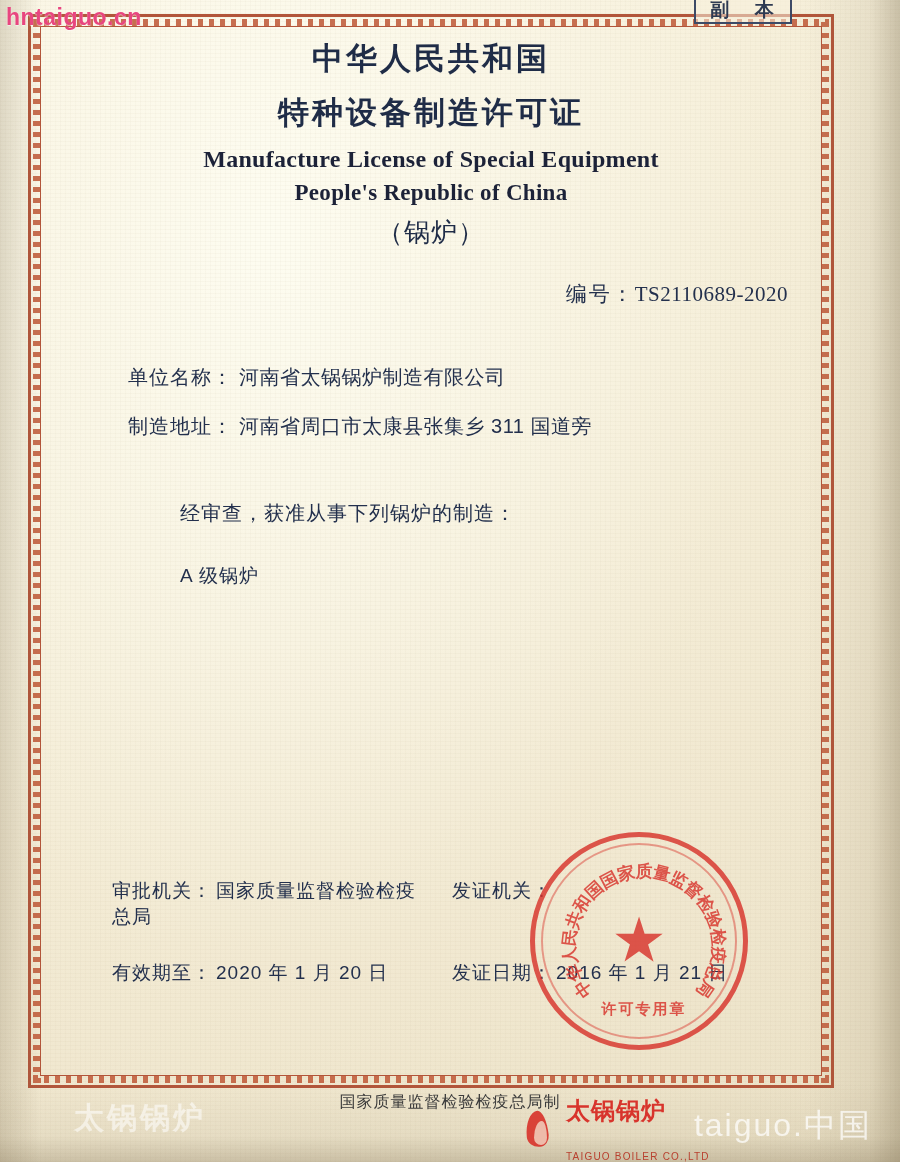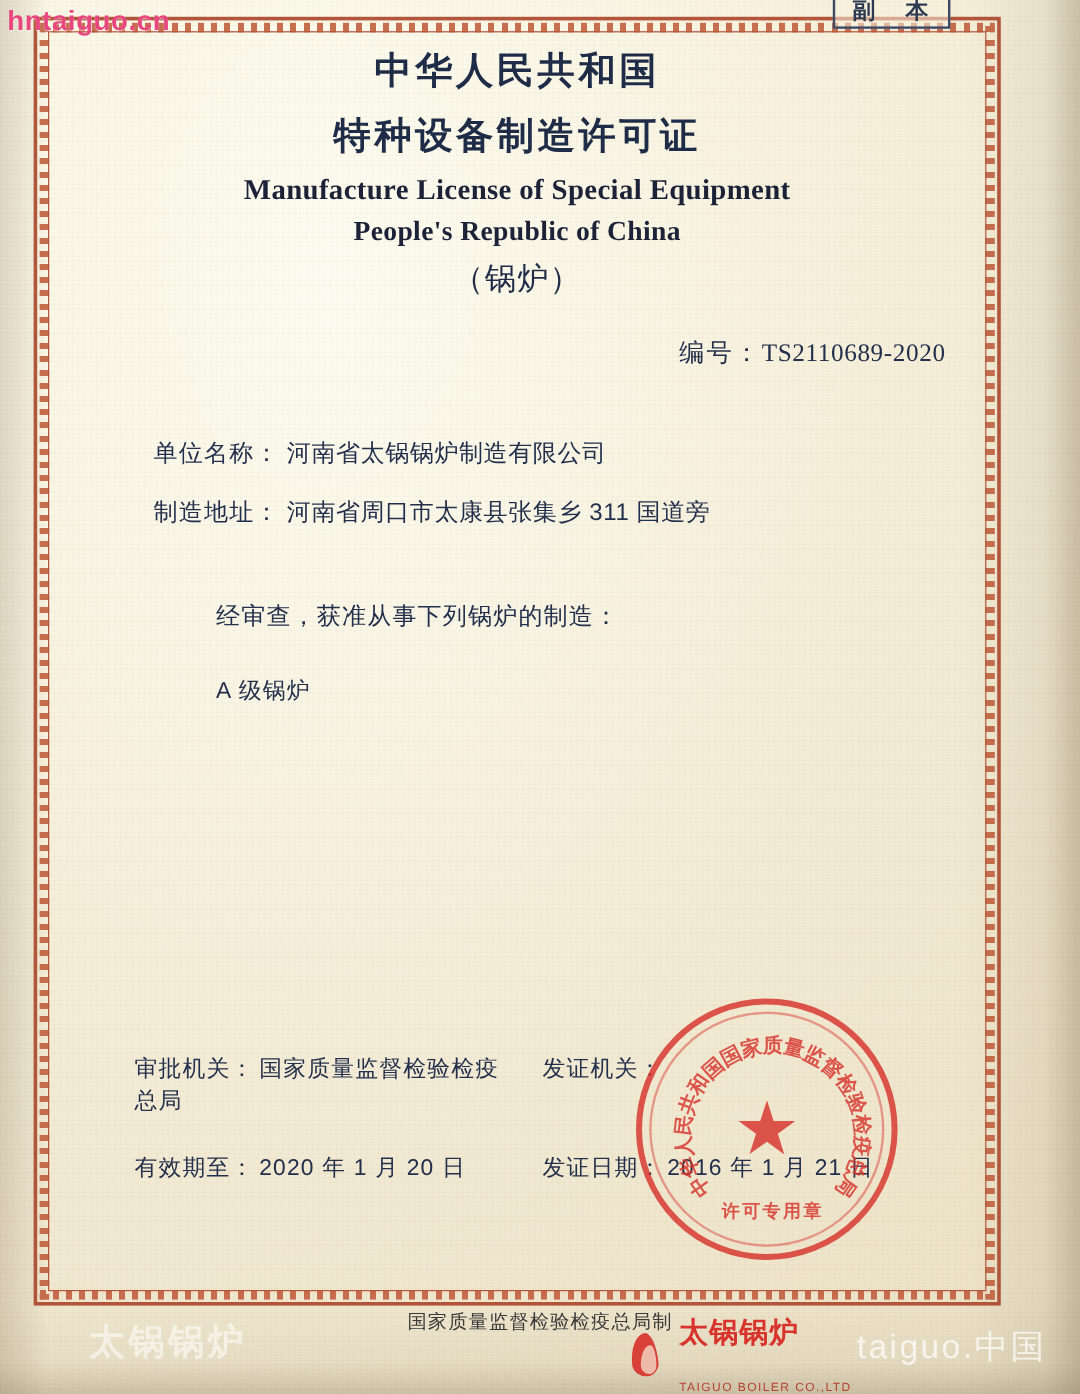--- a/index.html
+++ b/index.html
@@ -361,21 +361,21 @@
     font-size: 10px;
     color: #b8402f;
     letter-spacing: 1.2px;
     font-family: "Liberation Sans", sans-serif;
     margin-top: 27px;
   }
   #site-watermark {
     position: absolute;
     right: 28px;
     top: 1104px;
-    font-size: 28px;
+    font-size: 32px;
     color: rgba(255,255,255,0.72);
     font-family: "Liberation Sans", "DejaVu Sans", sans-serif;
     letter-spacing: 2px;
   }
 </style>
 </head>
 <body>
 
 <div id="certificate">
 

